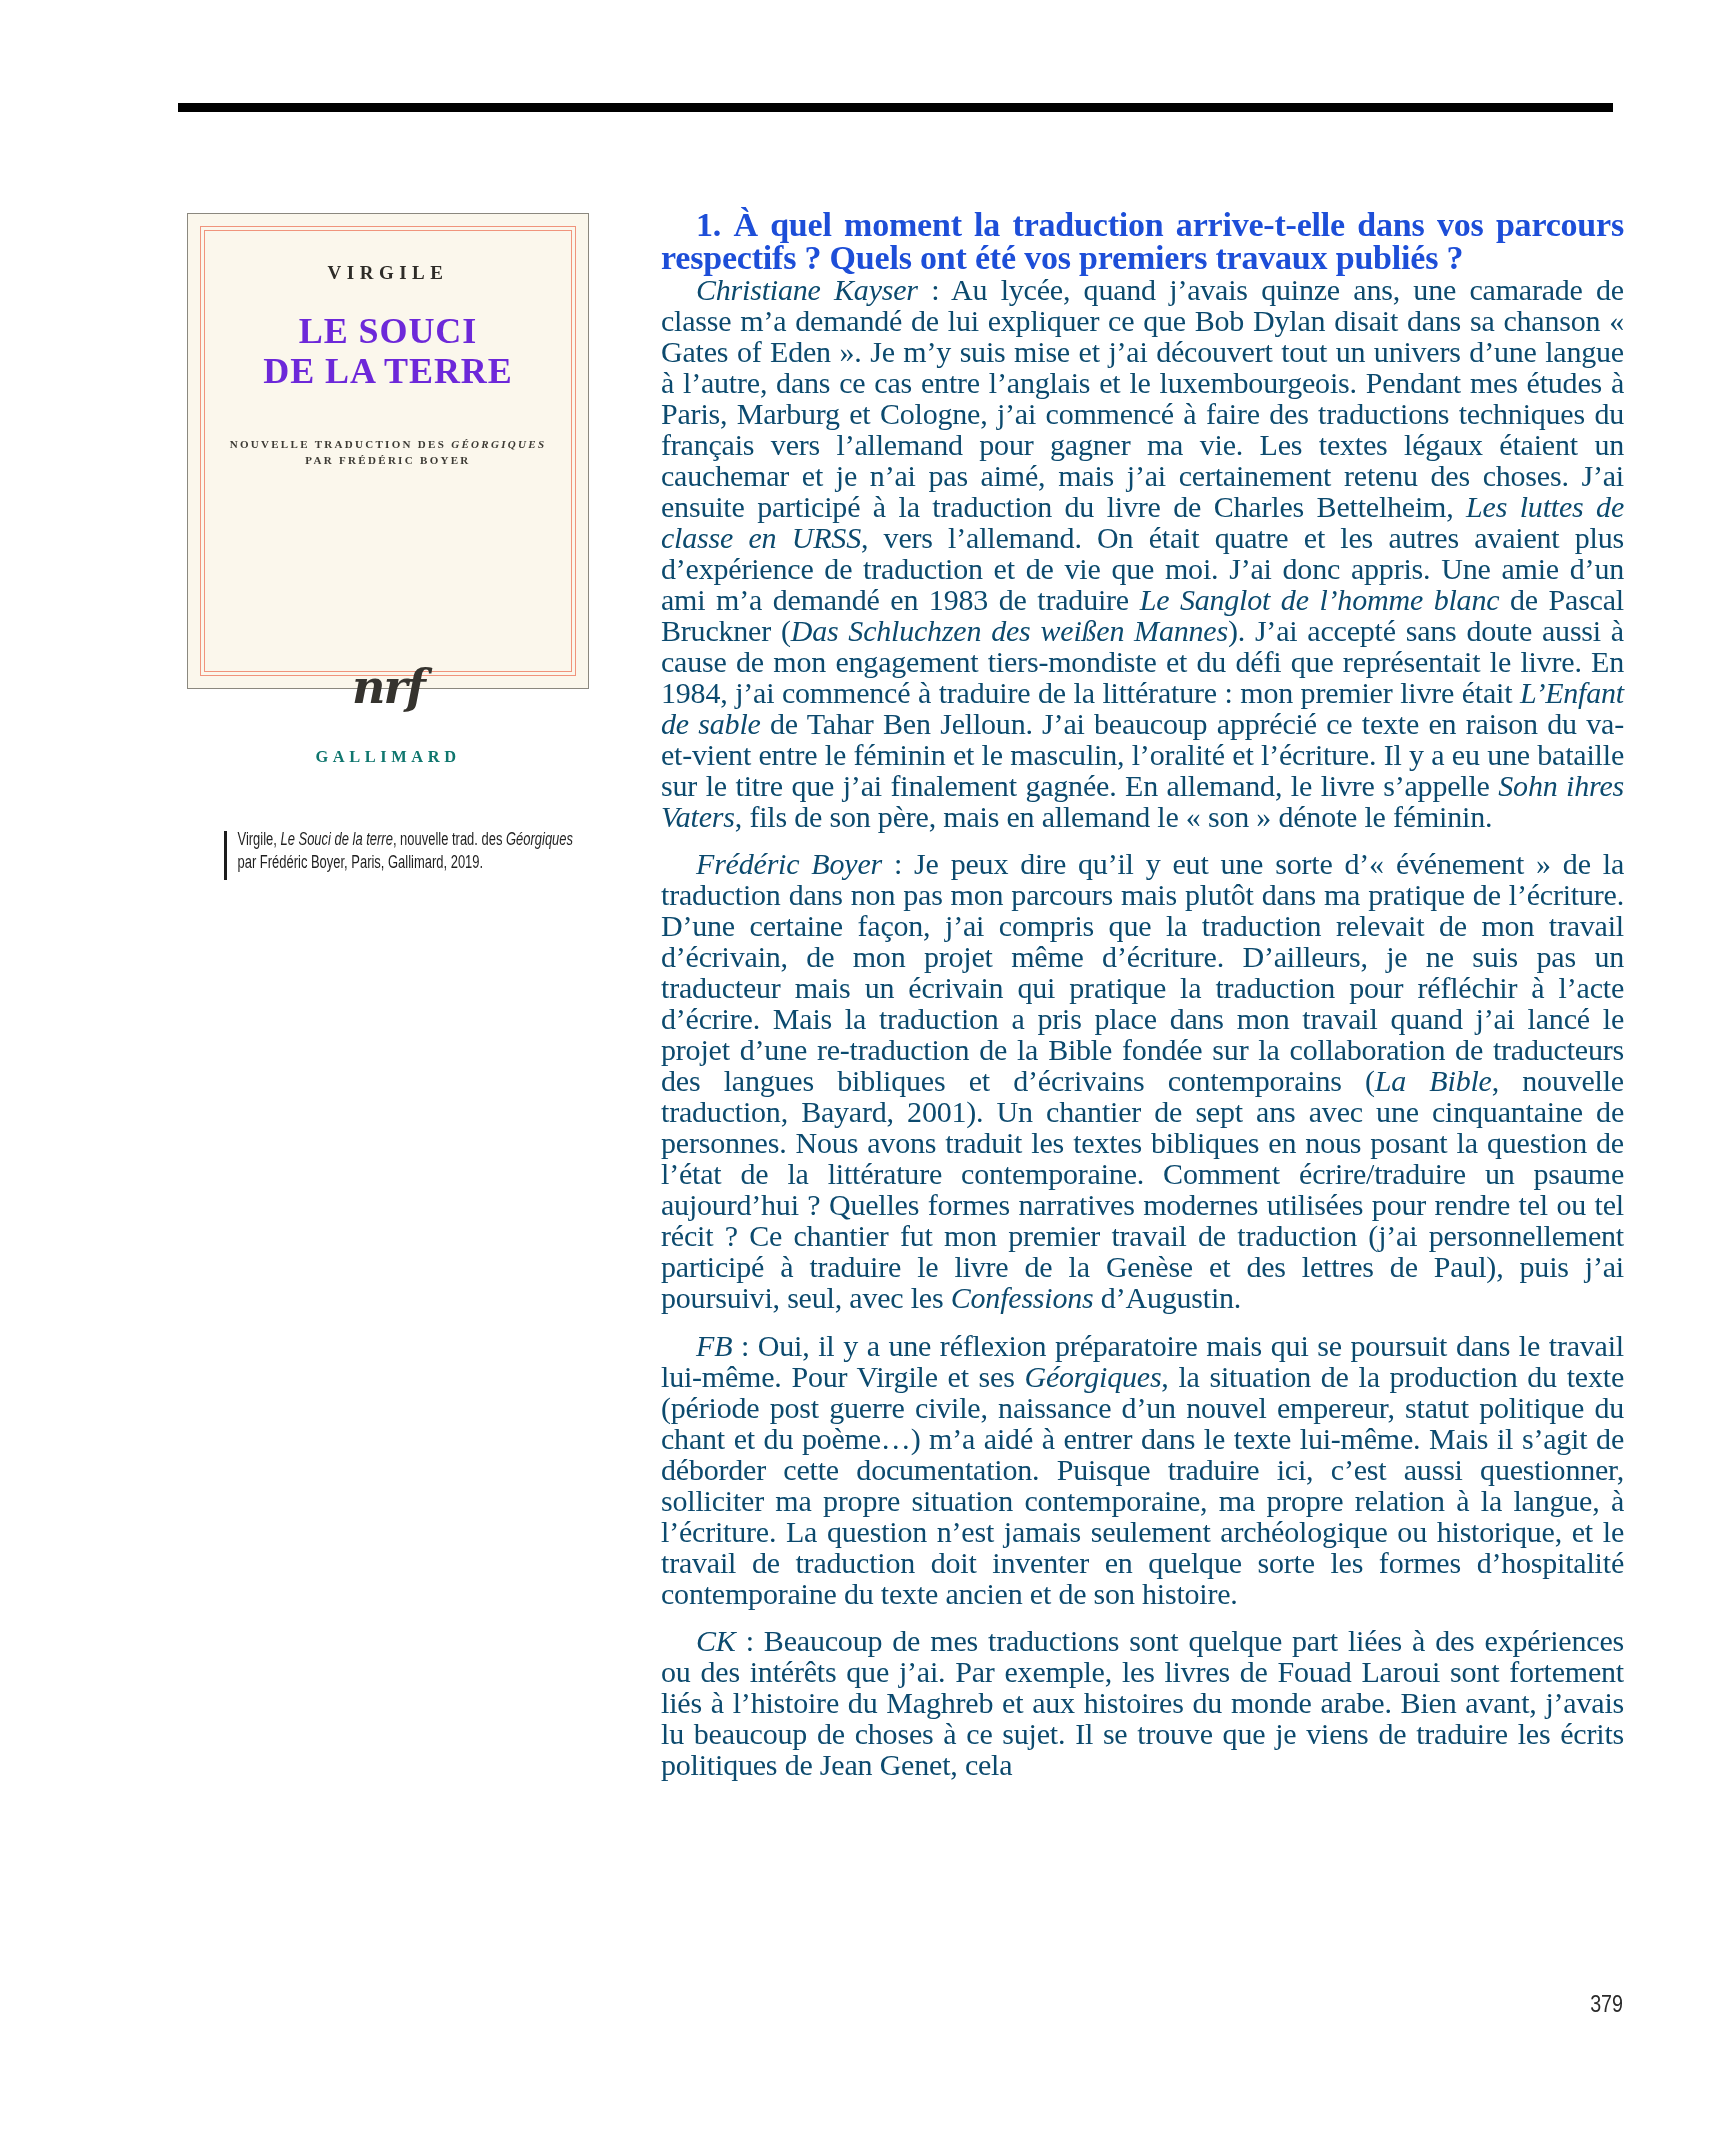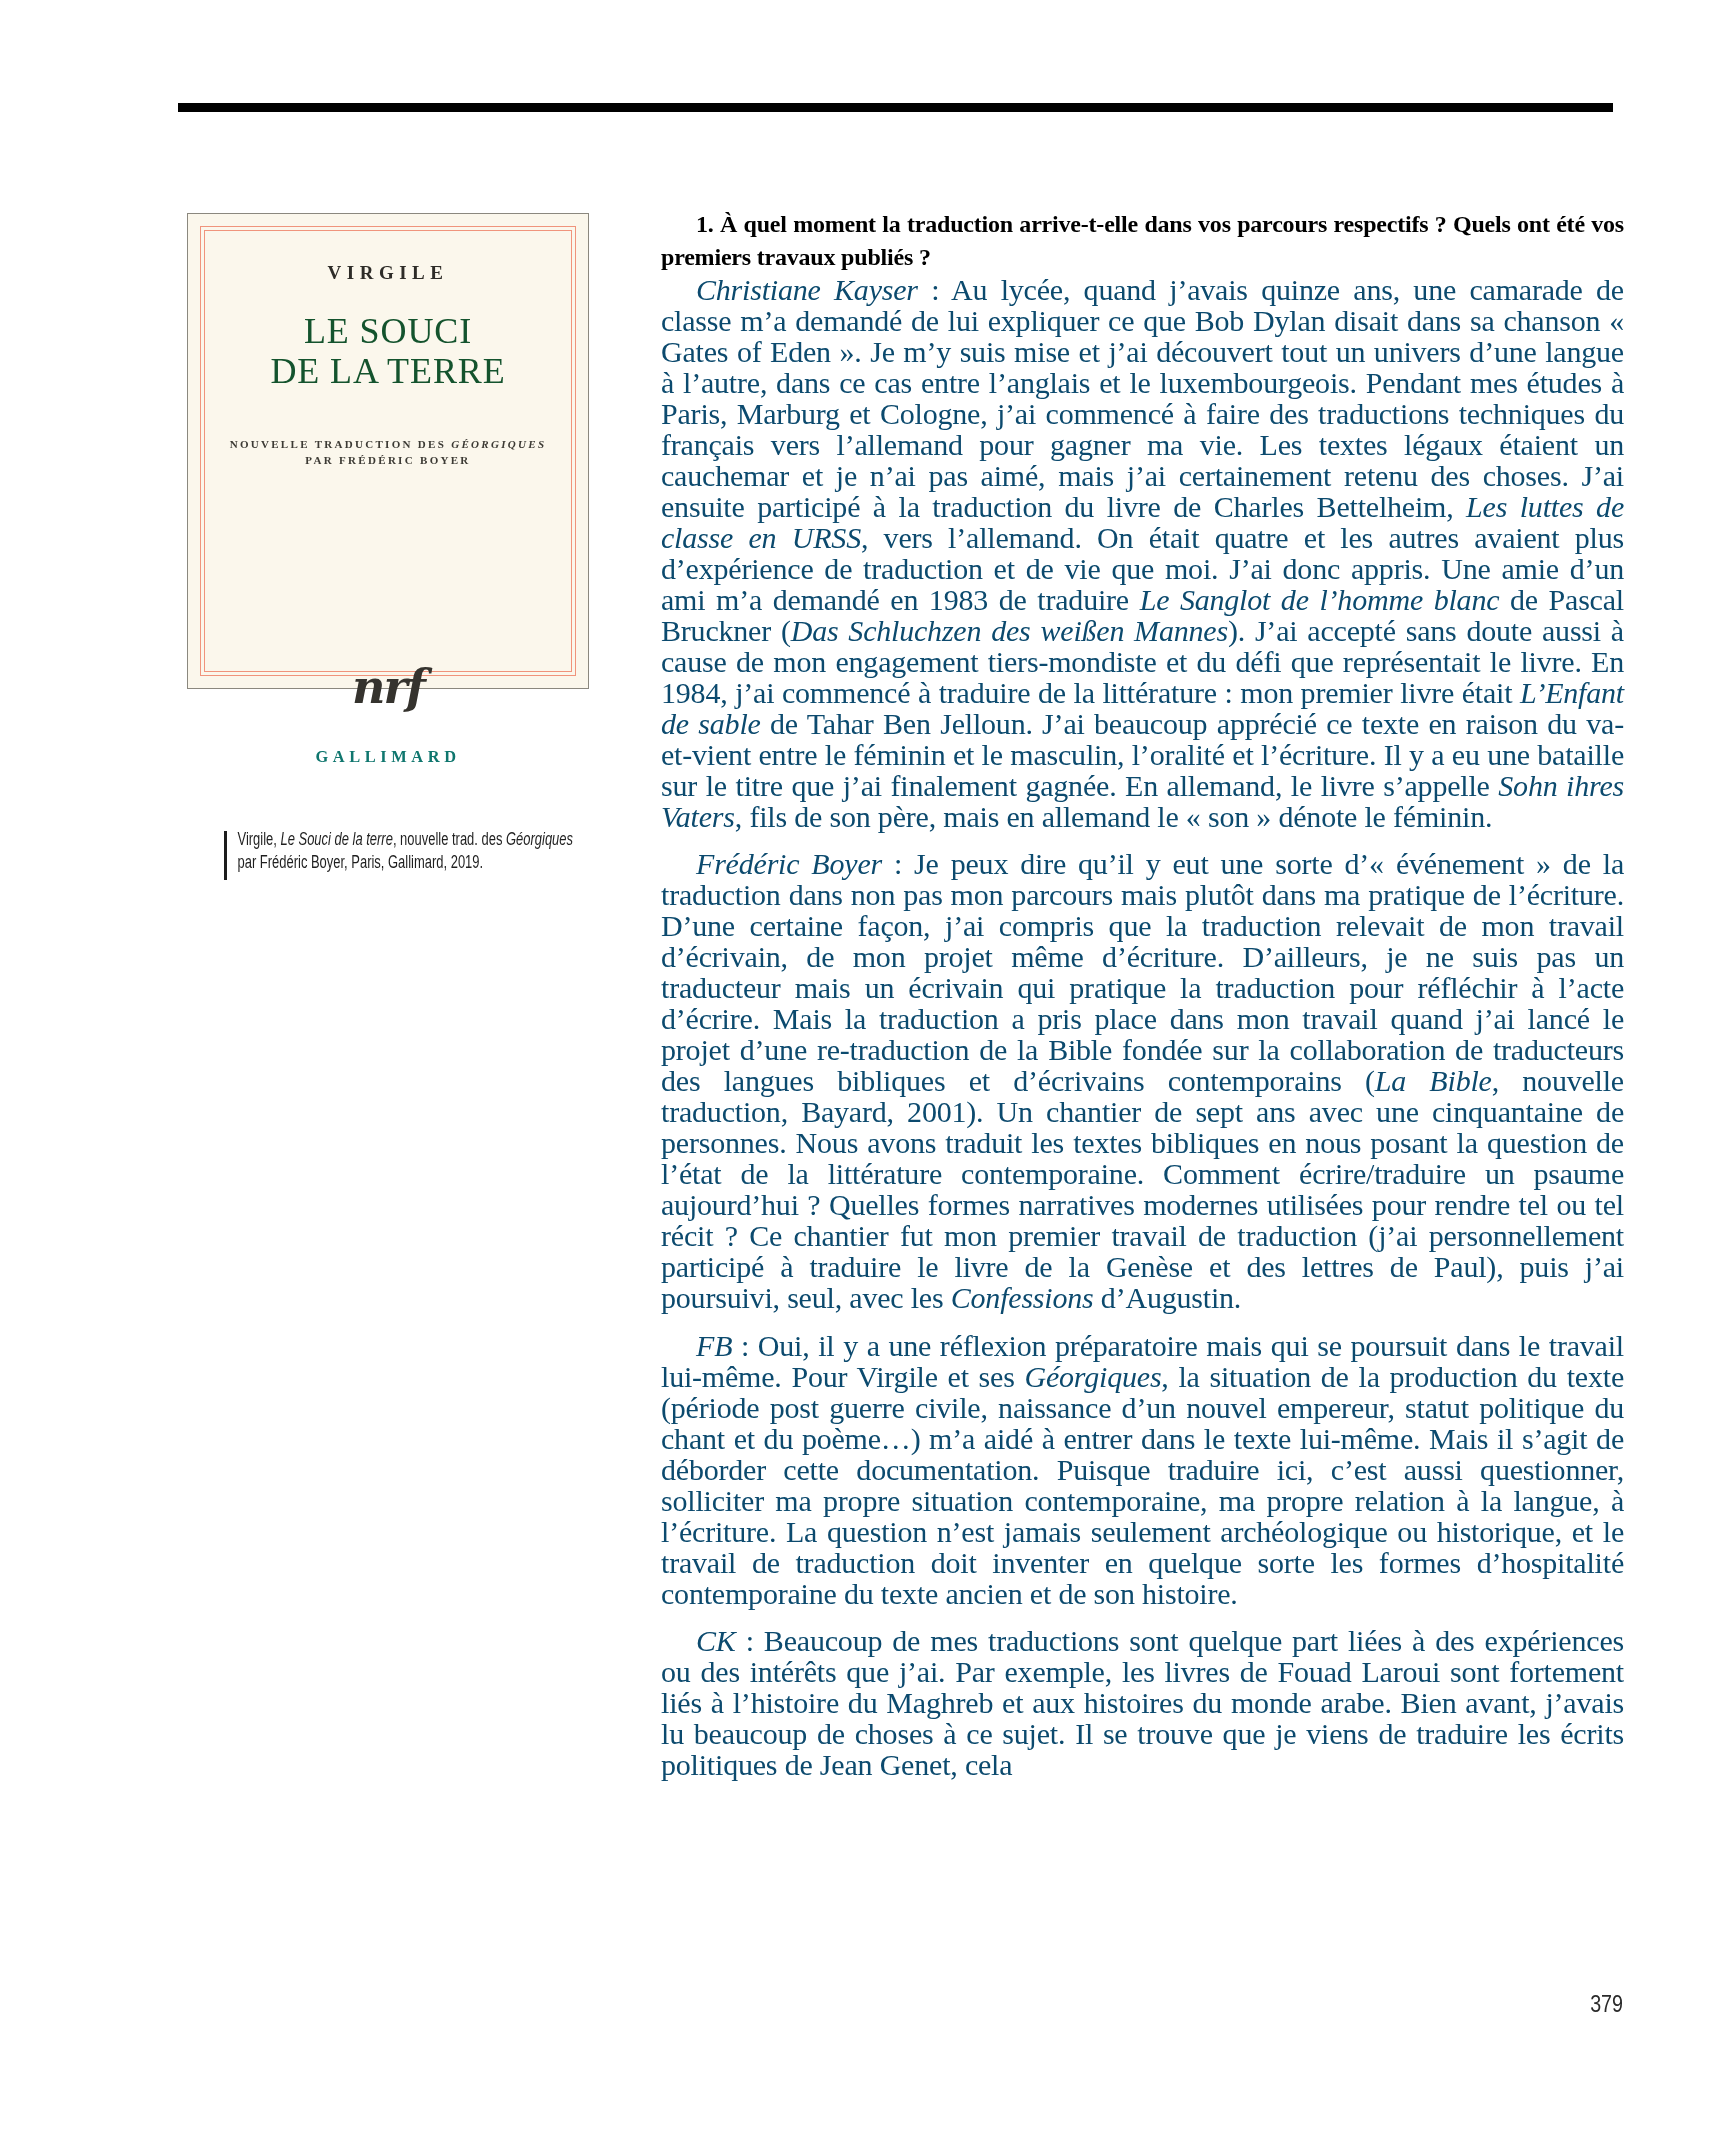--- a/index.html
+++ b/index.html
@@ -39,25 +39,25 @@
     position: absolute; top: 48px; left: 0; right: 0;
     text-align: center;
     font-weight: 700;
     font-size: 19px;
     letter-spacing: 5.5px;
     color: #2e2c28;
   }
   .cover-title {
     position: absolute; top: 97px; left: 0; right: 0;
     text-align: center;
-    font-weight: 400;
+    font-weight: 700;
     font-size: 36px;
     line-height: 40px;
     letter-spacing: 0.9px;
-    color: #14532d;
+    color: #6d28d9;
   }
   .cover-subtitle {
     position: absolute; top: 222px; left: 0; right: 0;
     text-align: center;
     font-weight: 700;
     font-size: 11px;
     line-height: 16.4px;
     letter-spacing: 2.3px;
     color: #3c3a34;
   }
@@ -109,23 +109,23 @@
   .article {
     position: absolute;
     left: 661px; top: 208px;
     width: 963px;
     text-align: justify;
     letter-spacing: -0.2px;
   }
   .article p { margin: 0; text-indent: 35px; }
   .question {
     font-weight: 700;
-    font-size: 24px;
+    font-size: 34px;
     line-height: 33px;
-    color: #000000;
+    color: #1d4ed8;
   }
   .q1 { margin-bottom: 22px; }
   .q2 { margin-top: 64px; margin-bottom: 24px; }
   .para {
     font-size: 30px;
     line-height: 31px;
     color: #0c4a6e;
   }
   .para + .para { margin-top: 16.4px; }
   .question + .para { margin-top: 0; }

